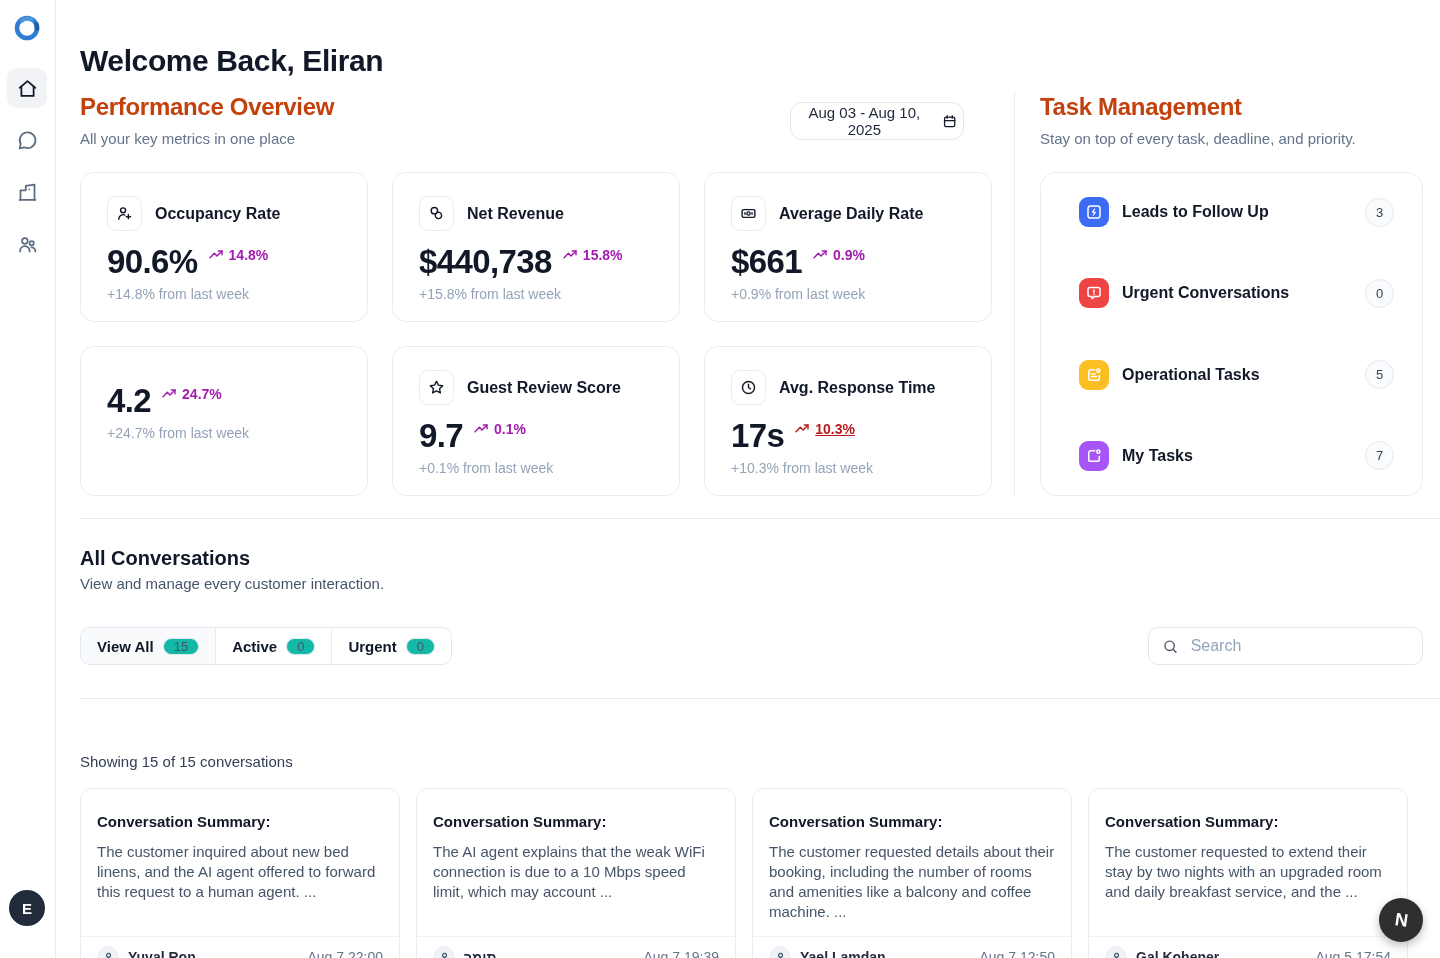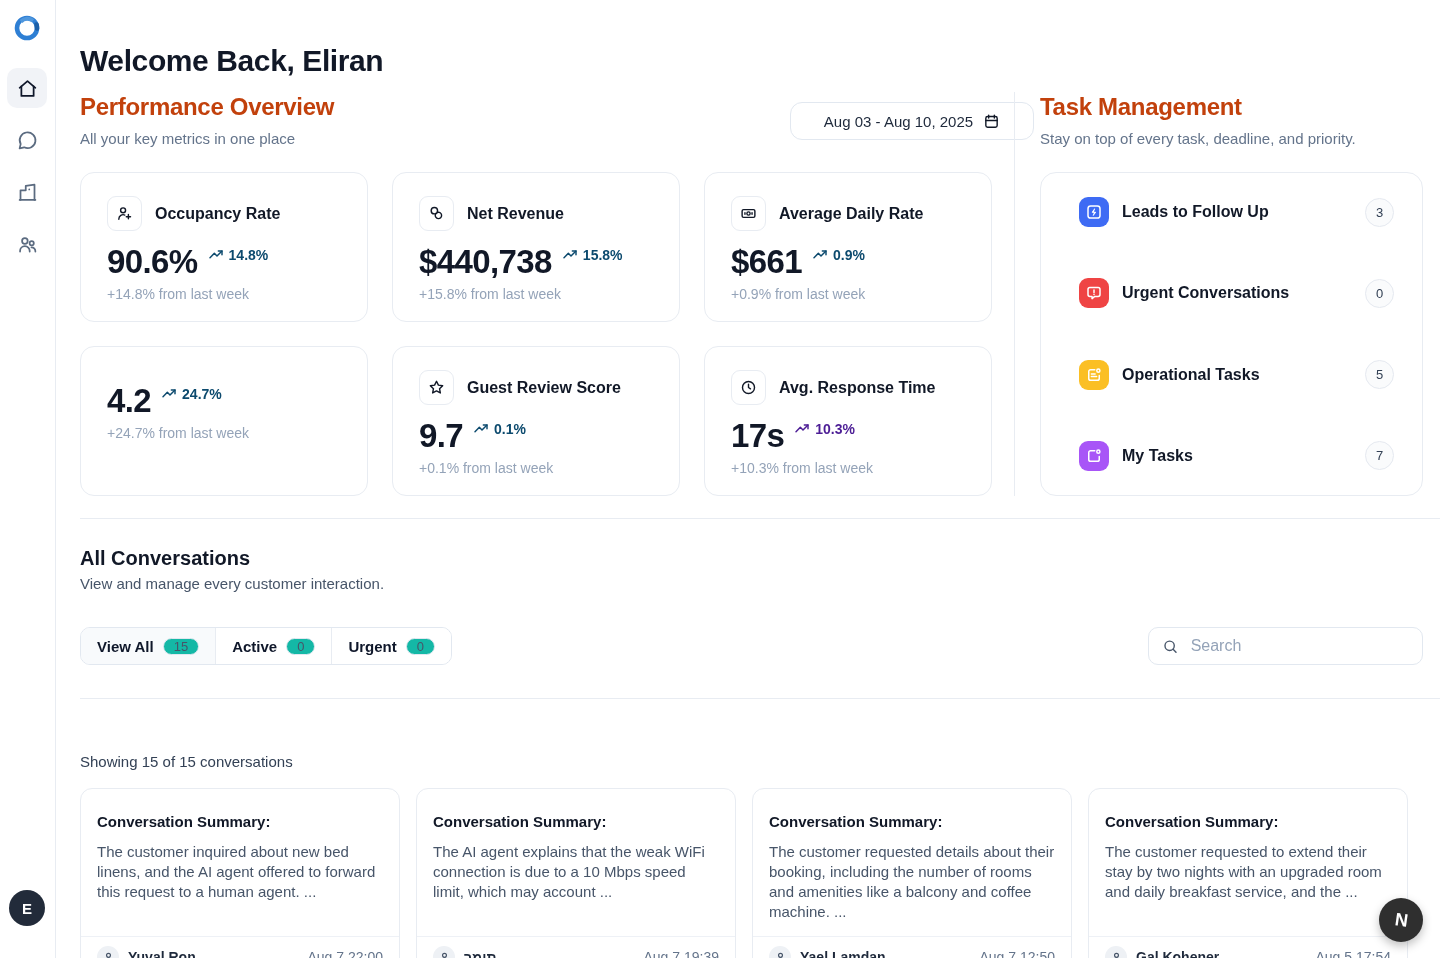--- a/index.html
+++ b/index.html
@@ -19,32 +19,32 @@
   
   .welcome{position:absolute;left:80px;top:24px;font-size:30px;font-weight:700;letter-spacing:-0.4px;color:#111827;}
   .sec-title{position:absolute;font-size:24px;font-weight:700;color:#c2410c;letter-spacing:-0.3px;}
   .sec-sub{position:absolute;font-size:15px;color:#64748b;}
   .perf-title{left:80px;top:93px;}
   .perf-sub{left:80px;top:130px;}
   .task-title{left:1040px;top:93px;}
   .task-sub{left:1040px;top:130px;}
   .vdivider{position:absolute;left:1014px;top:92px;width:1px;height:404px;background:#e8ecf2;}
   
-  .date-btn{position:absolute;left:790px;top:102px;width:244px;height:38px;border:1px solid #e2e8f0;border-radius:12px;
+  .date-btn{position:absolute;left:790px;top:102px;width:174px;height:38px;border:1px solid #e2e8f0;border-radius:12px;
     background:#fff;display:flex;align-items:center;justify-content:center;gap:10px;font-size:15px;font-weight:500;color:#1e293b;cursor:pointer;box-sizing:border-box;}
   
   .metrics{position:absolute;left:80px;top:172px;display:grid;grid-template-columns:repeat(3,288px);grid-auto-rows:150px;column-gap:24px;row-gap:24px;}
   .mcard{border:1px solid #e8ecf2;border-radius:14px;background:#fff;box-sizing:border-box;padding:23px 26px;}
   .mhead{display:flex;align-items:center;gap:13px;}
   .mtile{width:33px;height:33px;border:1px solid #e8ecf2;border-radius:9px;display:flex;align-items:center;justify-content:center;color:#111827;background:#fff;}
   .mlabel{font-size:16px;font-weight:700;color:#111827;}
   .mvalrow{margin-top:12px;display:flex;align-items:center;gap:10px;}
   .mvalue{font-size:33px;font-weight:700;letter-spacing:-0.6px;color:#111827;}
-  .mtrend{display:flex;align-items:center;gap:5px;font-size:14px;font-weight:600;color:#0c4a6e;position:relative;top:-7px;}
-  .mcard.trend-red .mtrend{color:#4c1d95;}
+  .mtrend{display:flex;align-items:center;gap:5px;font-size:14px;font-weight:600;color:#a21caf;position:relative;top:-7px;}
+  .mcard.trend-red .mtrend{color:#b91c1c;text-decoration:underline;}
   .msub{margin-top:5px;font-size:14px;color:#94a3b8;}
   
   .task-card{position:absolute;left:1040px;top:172px;width:383px;height:324px;border:1px solid #e8ecf2;border-radius:16px;background:#fff;
     box-sizing:border-box;padding:24px 28px 24px 38px;display:flex;flex-direction:column;justify-content:space-between;}
   .task-row{display:flex;align-items:center;gap:13px;cursor:pointer;}
   .task-tile{width:30px;height:30px;border-radius:9px;display:flex;align-items:center;justify-content:center;color:#fff;}
   .tc-blue{background:#3e6bf4;} .tc-red{background:#ef4444;} .tc-yellow{background:#fbbf24;} .tc-purple{background:#a855f7;}
   .task-label{font-size:16px;font-weight:700;color:#111827;}
   .task-badge{margin-left:auto;width:27px;height:27px;border-radius:50%;border:1px solid #e5e9f0;background:#fafbfc;
     display:flex;align-items:center;justify-content:center;font-size:13px;color:#334155;}

